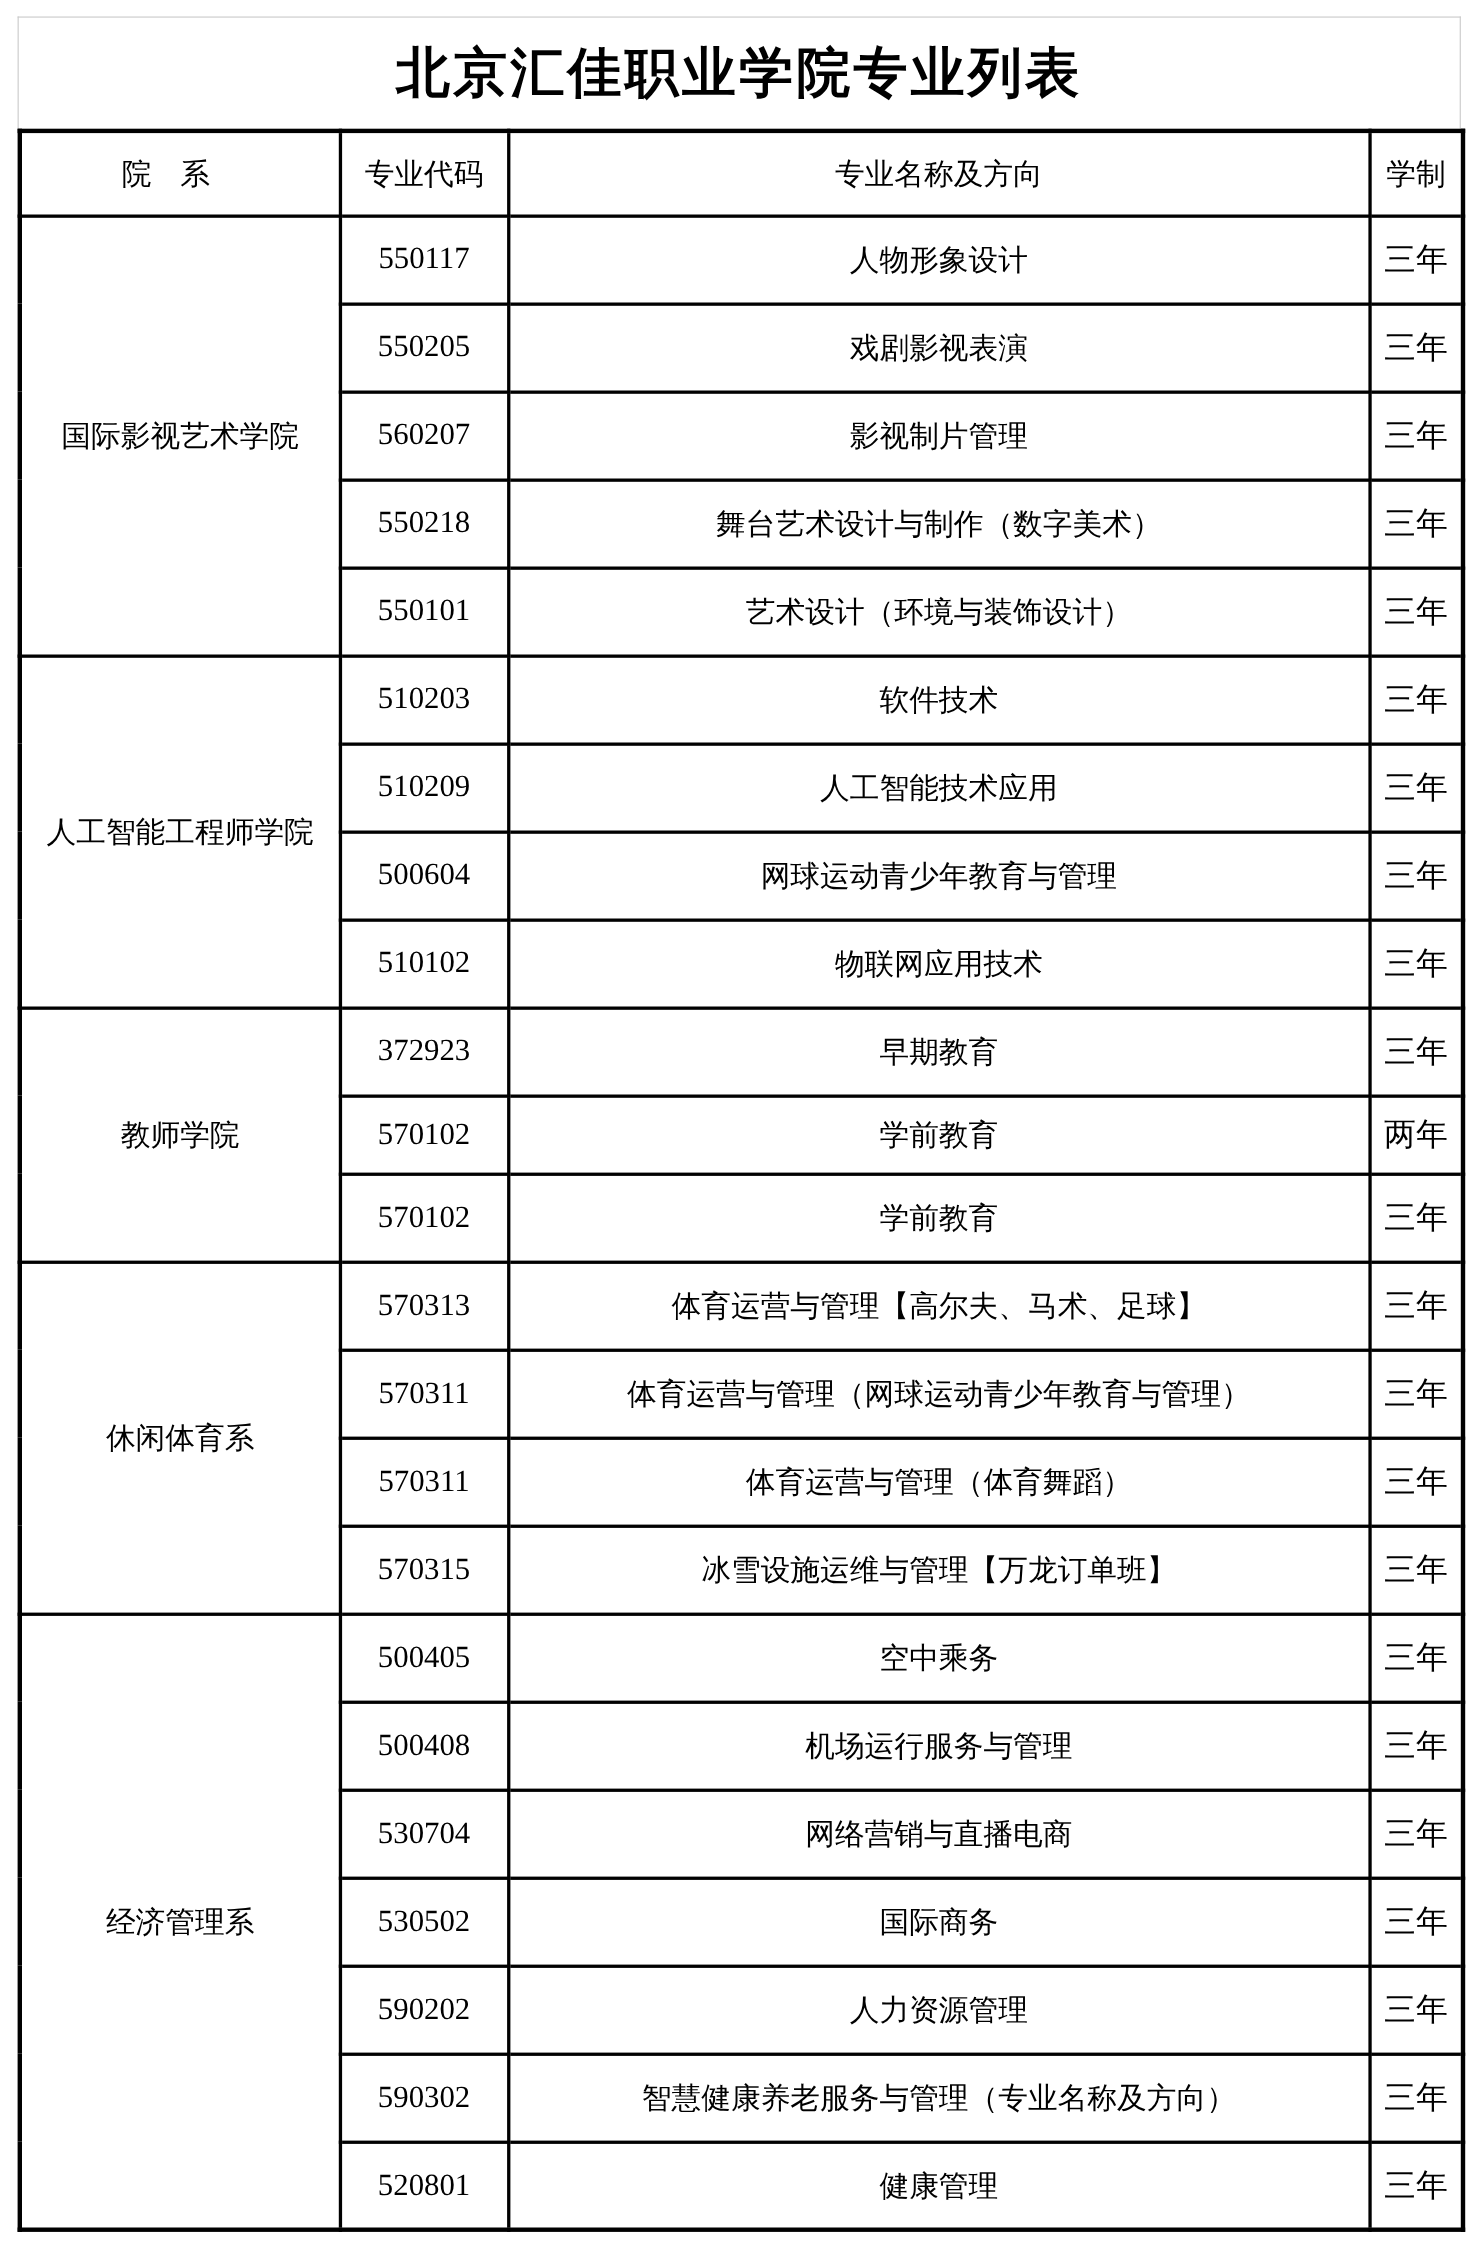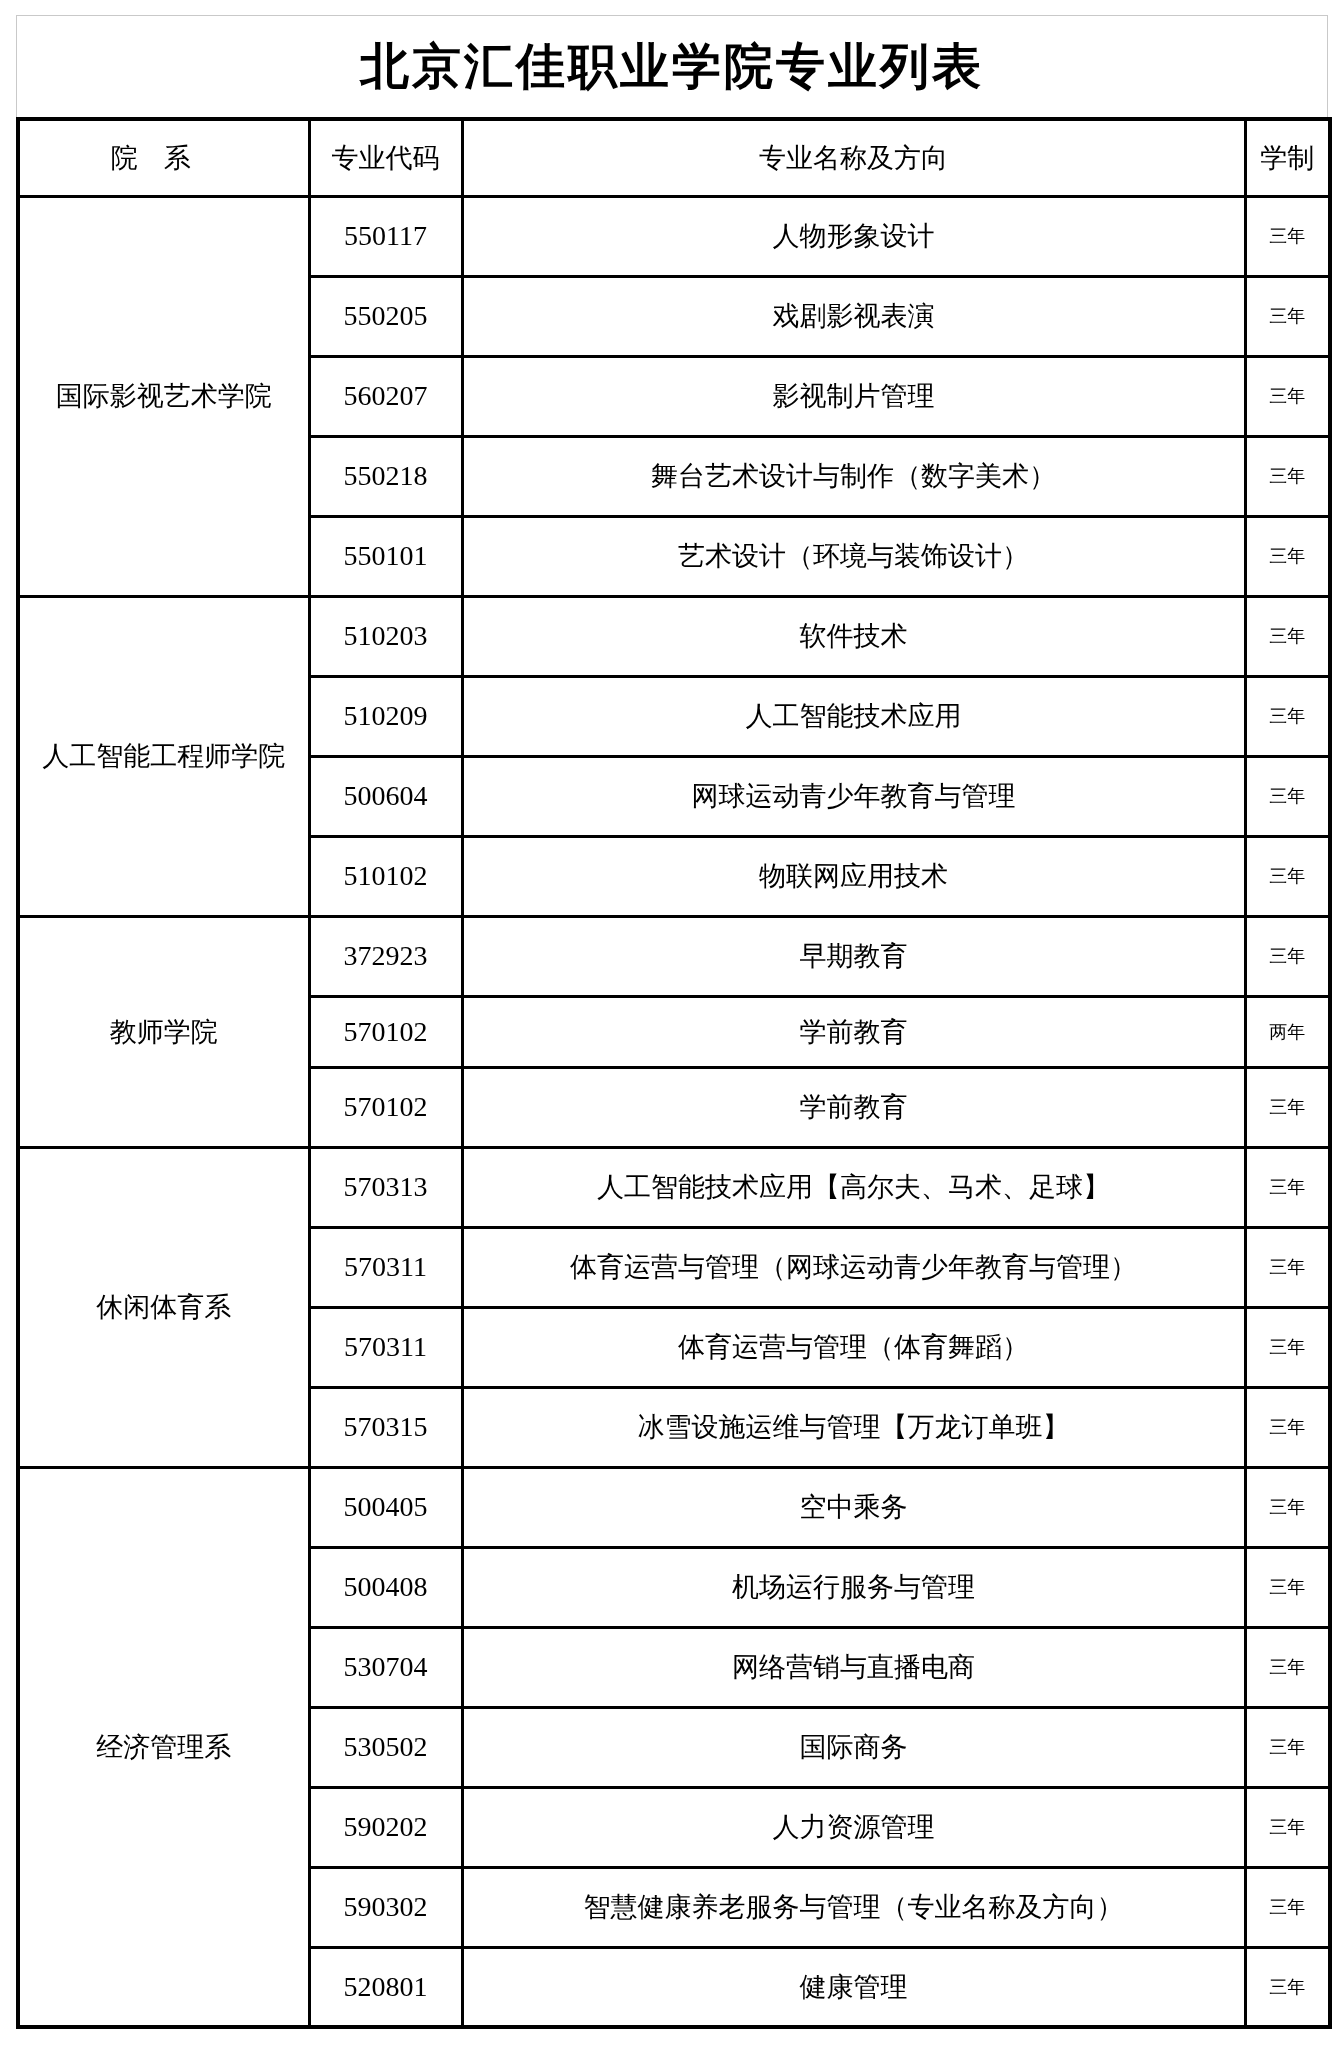--- a/index.html
+++ b/index.html
@@ -50,21 +50,21 @@
     overflow: hidden;
   }
   thead tr { height: 77px; }
   tbody tr { height: 80px; }
   tbody tr.row-short { height: 71px; }
   th { font-size: 27px; }
   th.th-dept { letter-spacing: 26px; padding-left: 26px; }
   td.dept-cell { font-size: 27px; }
   td.code-cell { font-size: 28px; }
   td.name-cell { font-size: 27px; }
-  td.dur-cell  { font-size: 18px; font-family: Liberation Mono, monospace; }
+  td.dur-cell  { font-size: 29px; font-family: Liberation Mono, monospace; }
 </style>
 </head>
 <body>
 
 <div class="sheet">
   <div class="title-box">北京汇佳职业学院专业列表</div>
   <table class="majors">
     <colgroup>
       <col style="width:291px">
       <col style="width:153px">
@@ -139,21 +139,21 @@
           <td class="dur-cell">两年</td>
         </tr>
         <tr>
           <td class="code-cell">570102</td>
           <td class="name-cell">学前教育</td>
           <td class="dur-cell">三年</td>
         </tr>
         <tr>
           <td class="dept-cell" rowspan="4">休闲体育系</td>
           <td class="code-cell">570313</td>
-          <td class="name-cell">人工智能技术应用【高尔夫、马术、足球】</td>
+          <td class="name-cell">体育运营与管理【高尔夫、马术、足球】</td>
           <td class="dur-cell">三年</td>
         </tr>
         <tr>
           <td class="code-cell">570311</td>
           <td class="name-cell">体育运营与管理（网球运动青少年教育与管理）</td>
           <td class="dur-cell">三年</td>
         </tr>
         <tr>
           <td class="code-cell">570311</td>
           <td class="name-cell">体育运营与管理（体育舞蹈）</td>

